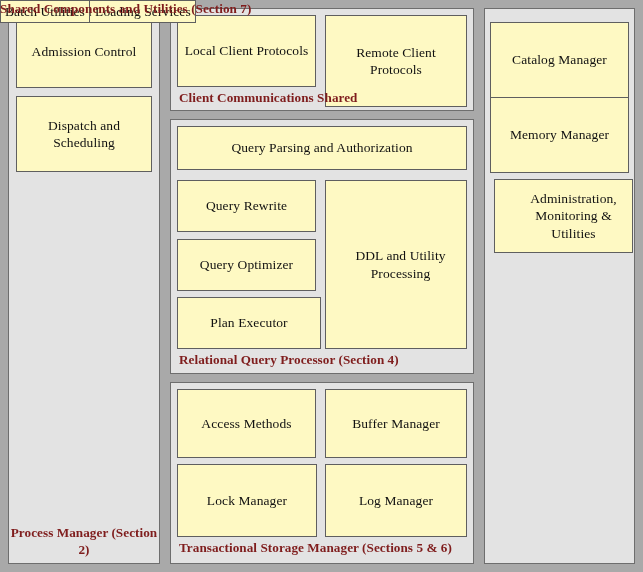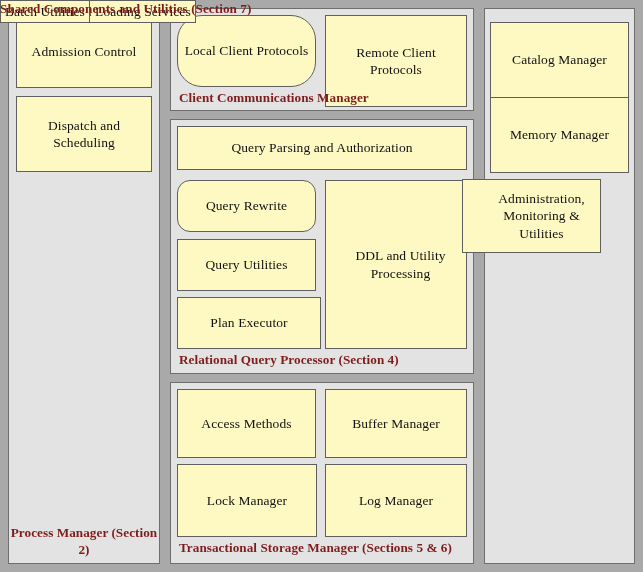--- a/index.html
+++ b/index.html
@@ -78,30 +78,30 @@
 
   #box-admission-control  { left: 16px; top: 16px;  width: 136px; height: 72px; }
   #box-dispatch-scheduling{ left: 16px; top: 96px;  width: 136px; height: 76px; }
 
   #caption-process-manager{ left: 9px;  top: 496px; width: 150px; height: 62px; }
 
   
   
   #client-comm-panel { left: 170px; top: 8px; width: 304px; height: 103px; }
 
-  #box-local-client-protocols  { left: 177px; top: 15px; width: 139px; height: 72px; border-radius: 25px; }
+  #box-local-client-protocols  { left: 177px; top: 15px; width: 139px; height: 72px; }
   #box-remote-client-protocols { left: 325px; top: 15px; width: 142px; height: 92px; }
 
   #caption-client-comm { left: 179px; top: 88px; width: 290px; height: 20px; }
 
   
   #query-processor-panel { left: 170px; top: 119px; width: 304px; height: 255px; }
 
   #box-query-parsing   { left: 177px; top: 126px; width: 290px; height: 44px; }
-  #box-query-rewrite   { left: 177px; top: 180px; width: 139px; height: 52px; border-radius: 13px; }
+  #box-query-rewrite   { left: 177px; top: 180px; width: 139px; height: 52px; }
   #box-query-optimizer { left: 177px; top: 239px; width: 139px; height: 52px; }
   #box-plan-executor   { left: 177px; top: 297px; width: 144px; height: 52px; }
   #box-ddl-utility     { left: 325px; top: 180px; width: 142px; height: 169px; padding-left: 13px; }
 
   #caption-query-processor { left: 179px; top: 350px; width: 290px; height: 20px; }
 
   
   #storage-manager-panel { left: 170px; top: 382px; width: 304px; height: 182px; }
 
   #box-access-methods { left: 177px; top: 389px; width: 139px; height: 69px; }
@@ -109,21 +109,21 @@
   #box-lock-manager   { left: 177px; top: 464px; width: 140px; height: 73px; }
   #box-log-manager    { left: 325px; top: 464px; width: 142px; height: 73px; align-items: center; }
 
   #caption-storage-manager { left: 179px; top: 538px; width: 290px; height: 20px; }
 
   
   #shared-components-panel { left: 484px; top: 8px; width: 151px; height: 556px; }
 
   #box-catalog-manager     { left: 490px; top: 22px;  width: 139px; height: 76px; }
   #box-memory-manager      { left: 490px; top: 97px;  width: 139px; height: 76px; }
-  #box-admin-monitoring    { left: 462px; top: 179px; width: 139px; height: 74px; padding-left: 24px; }
+  #box-admin-monitoring    { left: 494px; top: 179px; width: 139px; height: 74px; padding-left: 24px; }
   #box-replication-loading { left": 0; left: 490px; top: 260px; width: 139px; height: 74px; }
   #box-batch-utilities     { left: 490px; top: 341px; width: 139px; height: 77px; }
 
   #caption-shared-components { left: 486px; top: 496px; width: 147px; height: 62px; }
 </style>
 </head>
 <body>
 
 <div id="diagram">
 
@@ -145,35 +145,35 @@
 
   <div class="box" id="box-local-client-protocols">
     <span class="txt">Local Client Protocols</span>
   </div>
 
   <div class="box" id="box-remote-client-protocols">
     <span class="txt">Remote Client Protocols</span>
   </div>
 
   <div class="caption left-aligned" id="caption-client-comm">
-    <span class="txt">Client Communications Manager</span>
+    <span class="txt">Client Communications Shared</span>
   </div>
 
   <div class="panel" id="query-processor-panel"></div>
 
   <div class="box" id="box-query-parsing">
     <span class="txt">Query Parsing and Authorization</span>
   </div>
 
   <div class="box" id="box-query-rewrite">
     <span class="txt">Query Rewrite</span>
   </div>
 
   <div class="box" id="box-query-optimizer">
-    <span class="txt">Query Utilities</span>
+    <span class="txt">Query Optimizer</span>
   </div>
 
   <div class="box" id="box-plan-executor">
     <span class="txt">Plan Executor</span>
   </div>
 
   <div class="box" id="box-ddl-utility">
     <span class="txt">DDL and Utility Processing</span>
   </div>
 

